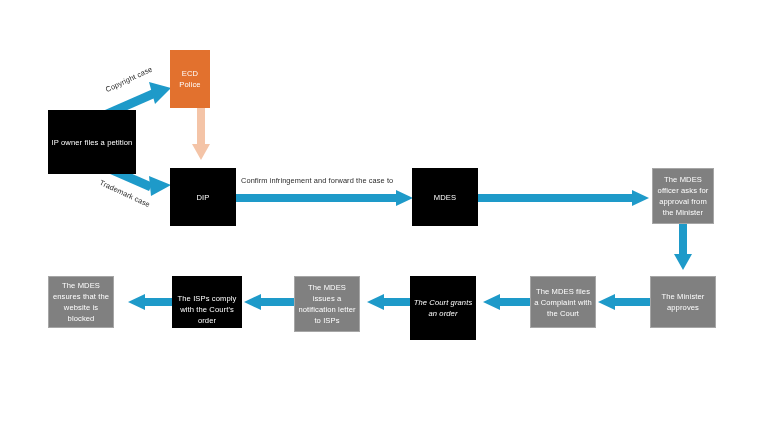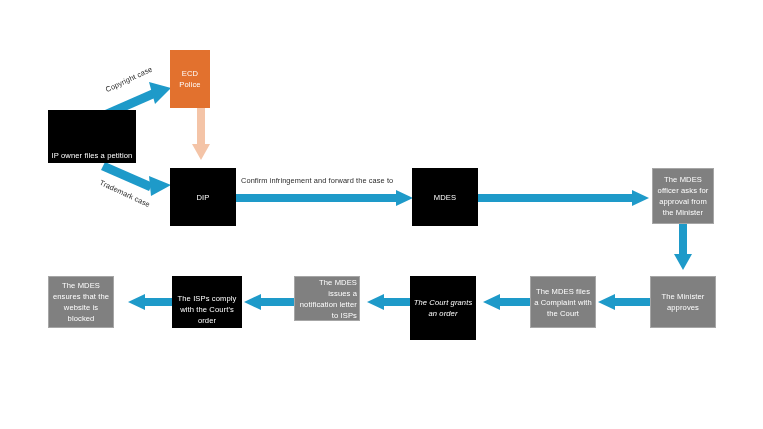--- a/index.html
+++ b/index.html
@@ -135,21 +135,21 @@
   <div class="arrow" style="left:244px; top:294px; width:54px; height:16px;">
     <div class="shaft" style="left:17px; top:4px; width:37px; height:8px;"></div>
     <div class="head" style="left:0px; top:0px; border-top:8px solid transparent; border-bottom:8px solid transparent; border-right:17px solid #1E9AC9;"></div>
   </div>
 
   <div class="arrow" style="left:128px; top:294px; width:54px; height:16px;">
     <div class="shaft" style="left:17px; top:4px; width:37px; height:8px;"></div>
     <div class="head" style="left:0px; top:0px; border-top:8px solid transparent; border-bottom:8px solid transparent; border-right:17px solid #1E9AC9;"></div>
   </div>
 
-  <div class="node black" style="left:48px; top:110px; width:88px; height:53px;align-items:flex-end;">
+  <div class="node black" style="left:48px; top:110px; width:88px; height:64px;">
     <span>IP owner files a petition</span>
   </div>
 
   <div class="node orange" style="left:170px; top:50px; width:40px; height:58px;">
     <span>ECD Police</span>
   </div>
 
   <div class="node black" style="left:170px; top:168px; width:66px; height:58px;">
     <span>DIP</span>
   </div>
@@ -167,21 +167,21 @@
   </div>
 
   <div class="node gray" style="left:650px; top:276px; width:66px; height:52px;">
     <span>The Minister approves</span>
   </div>
 
   <div class="node black" style="left:410px; top:276px; width:66px; height:64px;font-style:italic;">
     <span>The Court grants an order</span>
   </div>
 
-  <div class="node gray" style="left:294px; top:276px; width:66px; height:45px;text-align:right;">
+  <div class="node gray" style="left:294px; top:276px; width:66px; height:56px;">
     <span>The MDES issues a notification letter to ISPs</span>
   </div>
 
   <div class="node black" style="left:172px; top:276px; width:70px; height:52px;align-items:flex-end;">
     <span>The ISPs comply with the Court's order</span>
   </div>
 
   <div class="node gray" style="left:48px; top:276px; width:66px; height:52px;">
     <span>The MDES ensures that the website is blocked</span>
   </div>

